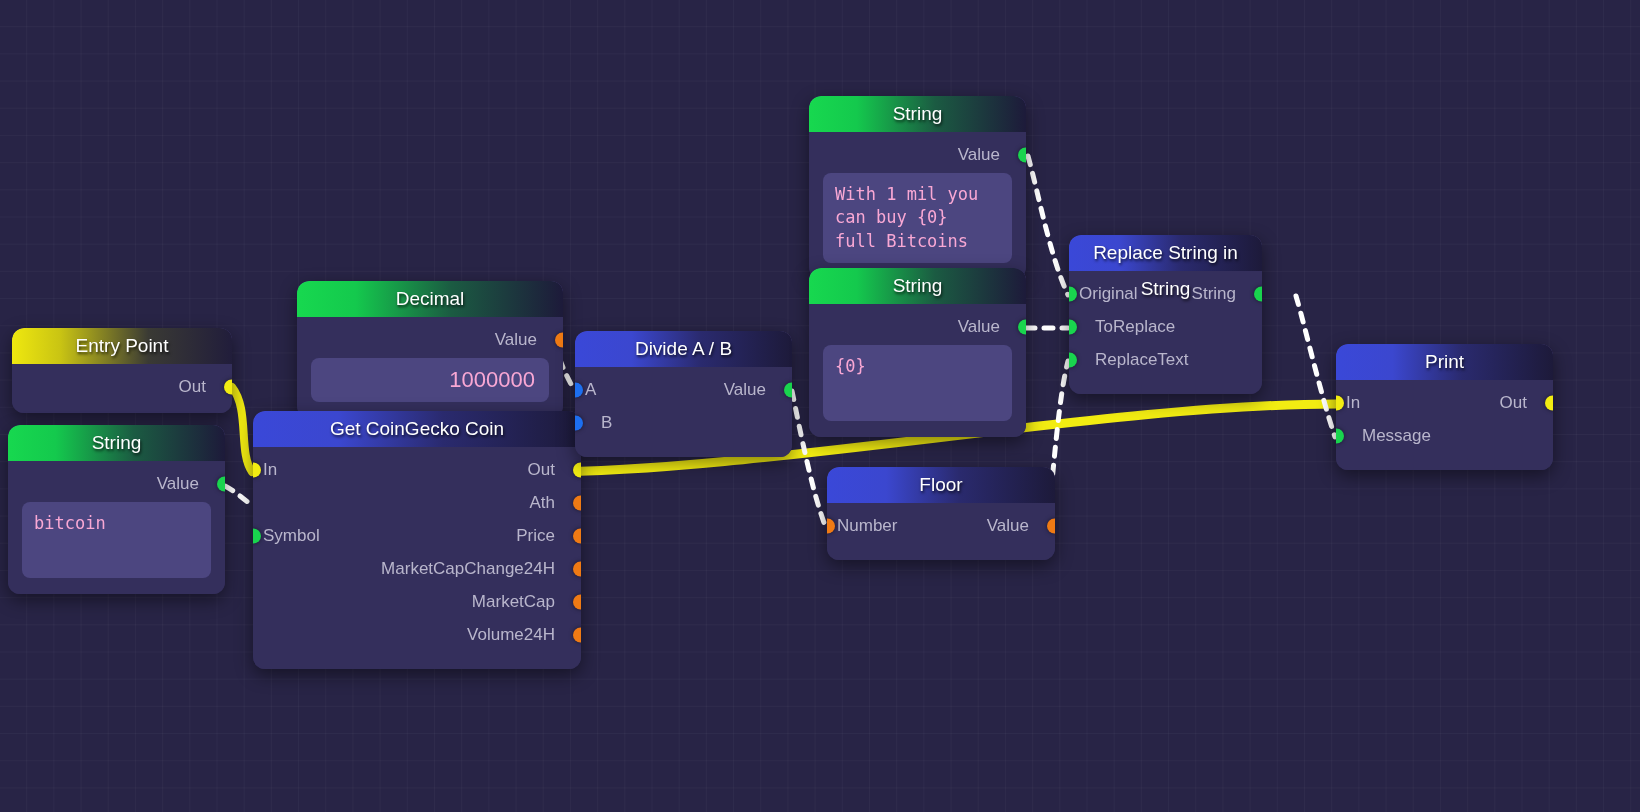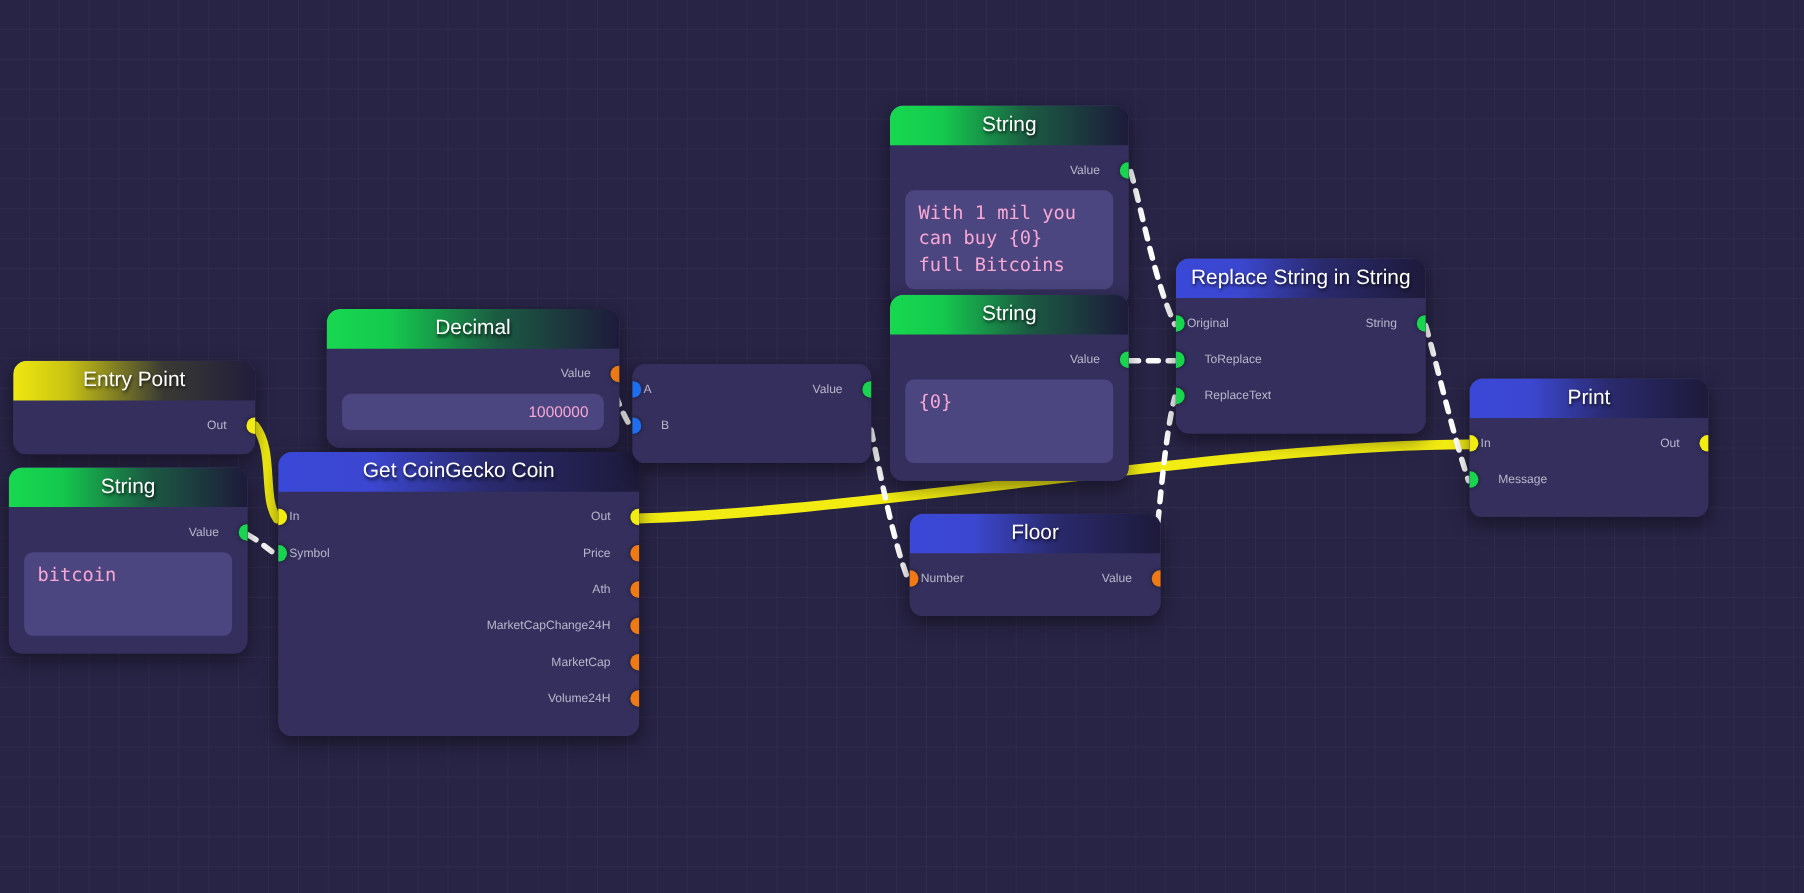--- a/index.html
+++ b/index.html
@@ -61,21 +61,21 @@
   .hdr-green  { background: linear-gradient(to right, #17d84f 0%, #14c94d 22%, #1b5b42 58%, #1d1a3a 100%); }
   .hdr-blue   { background: linear-gradient(to right, #3a48d8 0%, #3b47cf 26%, #282croft 55%, #1d1a3a 100%); }
   .hdr-blue   { background: linear-gradient(to right, #3a48d8 0%, #3b47cf 26%, #2a2a6e 58%, #1d1a3a 100%); }
   .rows { padding: 6px 0 10px 0; }
   .row {
     position: relative;
     height: 33px;
     display: flex;
     align-items: center;
     color: #b9b6cc;
-    font-size: 11px;
+    font-size: 17px;
   }
   .row.out { justify-content: flex-end; padding-right: 26px; }
   .row.in  { justify-content: flex-start; padding-left: 26px; }
   .row.both { justify-content: space-between; padding-left: 10px; padding-right: 26px; }
   .port {
     position: absolute;
     width: 15px; height: 15px;
     border-radius: 50%;
     top: 50%;
     transform: translateY(-50%);
@@ -91,21 +91,21 @@
     margin: 2px 14px 6px 14px;
     background: #4c4680;
     border-radius: 8px;
     color: #f9a8d4;
     font-family: "DejaVu Sans Mono", "Liberation Mono", monospace;
     font-size: 17px;
     padding: 10px 12px;
     line-height: 1.38;
     white-space: pre-wrap;
   }
-  .field.num { text-align: right; padding: 7px 14px; font-family: "Liberation Sans", sans-serif; font-size: 14px; }
+  .field.num { text-align: right; padding: 7px 14px; font-family: "Liberation Sans", sans-serif; font-size: 22px; }
   .field.tall { min-height: 56px; }
   .spacer { height: 8px; }
 </style>
 </head>
 <body>
 
 <div id="canvas"></div>
 
 <svg id="wires" viewBox="0 0 1640 812">
 
@@ -171,49 +171,50 @@
 <div class="node" style="left:253px; top:411px; width:328px;">
   <div class="node-body">
     <div class="node-header hdr-blue">Get CoinGecko Coin</div>
     <div class="rows">
       <div class="row both">
         <span class="port left p-yellow"></span>
         <span>In</span>
         <span>Out</span>
         <span class="port right p-yellow"></span>
       </div>
+      <div class="row out">
+        <span>Ath</span>
+        <span class="port right p-orange"></span>
+      </div>
       <div class="row both">
         <span class="port left p-green"></span>
         <span>Symbol</span>
         <span>Price</span>
         <span class="port right p-orange"></span>
       </div>
       <div class="row out">
-        <span>Ath</span>
-        <span class="port right p-orange"></span>
-      </div>
-      <div class="row out">
         <span>MarketCapChange24H</span>
         <span class="port right p-orange"></span>
       </div>
       <div class="row out">
         <span>MarketCap</span>
         <span class="port right p-orange"></span>
       </div>
       <div class="row out">
         <span>Volume24H</span>
         <span class="port right p-orange"></span>
       </div>
       <div class="spacer"></div>
     </div>
   </div>
 </div>
 
 <div class="node" style="left:575px; top:331px; width:217px;">
   <div class="node-body">
+    <div class="node-header hdr-blue">Divide A / B</div>
     <div class="rows">
       <div class="row both">
         <span class="port left p-blue"></span>
         <span>A</span>
         <span>Value</span>
         <span class="port right p-green"></span>
       </div>
       <div class="row in">
         <span class="port left p-blue"></span>
         <span>B</span>
@@ -259,21 +260,21 @@
         <span class="port left p-orange"></span>
         <span>Number</span>
         <span>Value</span>
         <span class="port right p-orange"></span>
       </div>
       <div class="spacer"></div>
     </div>
   </div>
 </div>
 
-<div class="node" style="left:1069px; top:235px; width:227px;">
+<div class="node" style="left:1069px; top:235px; width:193px;">
   <div class="node-body">
     <div class="node-header hdr-blue">Replace String in String</div>
     <div class="rows">
       <div class="row both">
         <span class="port left p-green"></span>
         <span>Original</span>
         <span>String</span>
         <span class="port right p-green"></span>
       </div>
       <div class="row in">

